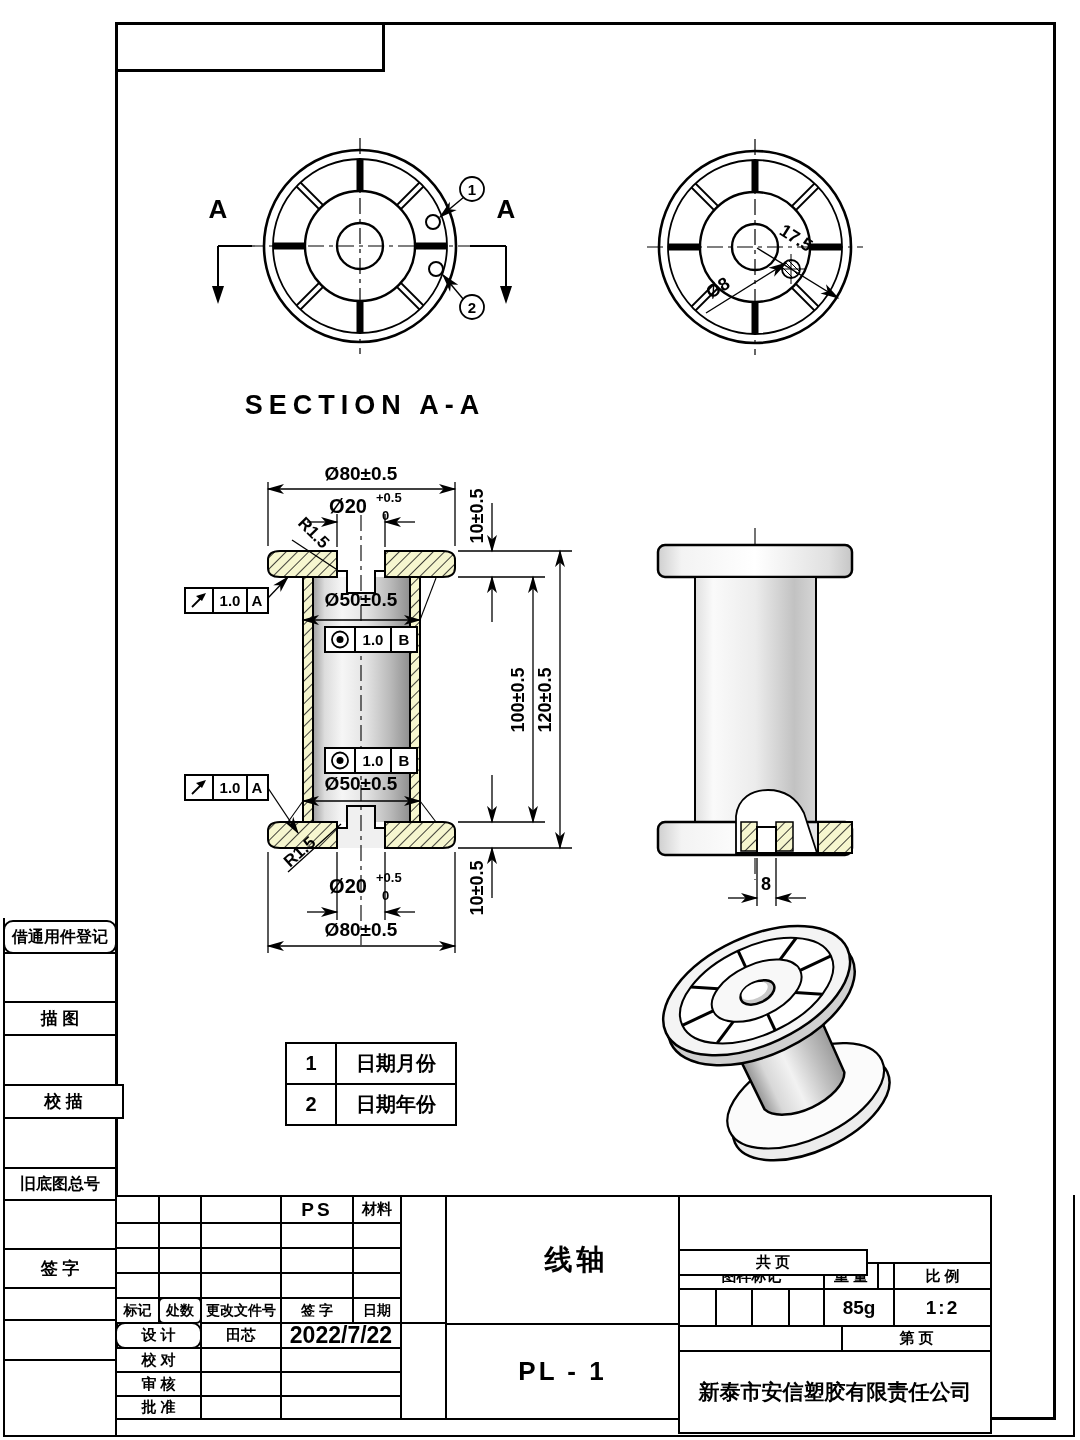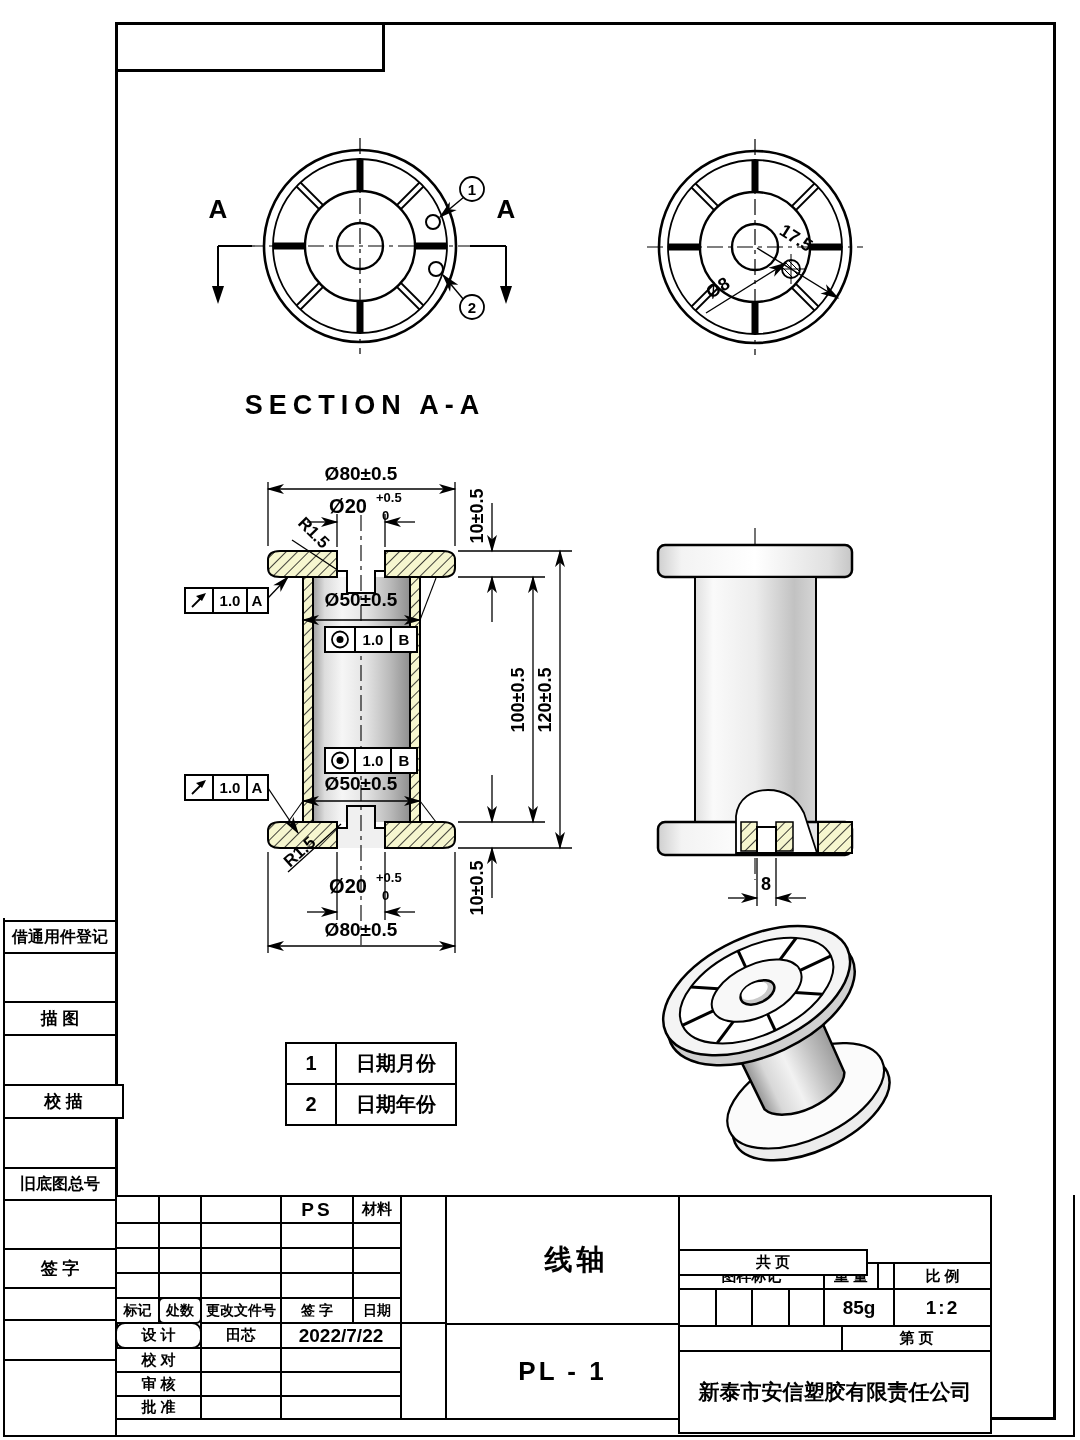--- a/index.html
+++ b/index.html
@@ -292,21 +292,21 @@
   </svg>
 
   <div>
     <div class="cell" style="left:285px;top:1042px;width:52px;height:43px;font-size:20px;">1</div>
     <div class="cell" style="left:335px;top:1042px;width:122px;height:43px;font-size:20px;">日期月份</div>
     <div class="cell" style="left:285px;top:1083px;width:52px;height:43px;font-size:20px;">2</div>
     <div class="cell" style="left:335px;top:1083px;width:122px;height:43px;font-size:20px;">日期年份</div>
   </div>
 
   <div>
-    <div class="cell" style="left:3px;top:920px;width:114px;height:34px;font-size:16px;">借通用件登记</div>
+    <div class="cell" style="left:3px;top:920px;width:114px;height:34px;font-size:16px;border-radius:10px;">借通用件登记</div>
     <div class="cell" style="left:3px;top:952px;width:114px;height:51px;"></div>
     <div class="cell" style="left:3px;top:1001px;width:114px;height:35px;font-size:17px;">描  图</div>
     <div class="cell" style="left:3px;top:1034px;width:114px;height:52px;"></div>
     <div class="cell" style="left:3px;top:1084px;width:121px;height:35px;font-size:17px;">校  描</div>
     <div class="cell" style="left:3px;top:1117px;width:114px;height:52px;"></div>
     <div class="cell" style="left:3px;top:1167px;width:114px;height:34px;font-size:16px;">旧底图总号</div>
     <div class="cell" style="left:3px;top:1199px;width:114px;height:51px;"></div>
     <div class="cell" style="left:3px;top:1248px;width:114px;height:41px;font-size:17px;">签  字</div>
     <div class="cell" style="left:3px;top:1287px;width:114px;height:34px;"></div>
     <div class="cell" style="left:3px;top:1394px;width:114px;height:42px;font-size:17px;">日  期</div>
@@ -343,21 +343,21 @@
     <div class="cell" style="left:158px;top:1297px;width:44px;height:27px;font-size:14px;border-radius:6px;">处数</div>
     <div class="cell" style="left:200px;top:1297px;width:82px;height:27px;font-size:14px;">更改文件号</div>
     <div class="cell" style="left:280px;top:1297px;width:74px;height:27px;font-size:14px;">签  字</div>
     <div class="cell" style="left:352px;top:1297px;width:50px;height:27px;font-size:14px;">日期</div>
 
     <div class="cell" style="left:400px;top:1195px;width:47px;height:129px;"></div>
     <div class="cell" style="left:400px;top:1322px;width:47px;height:98px;"></div>
 
     <div class="cell" style="left:115px;top:1322px;width:87px;height:27px;font-size:15px;border-radius:10px;">设  计</div>
     <div class="cell" style="left:200px;top:1322px;width:82px;height:27px;font-size:15px;">田芯</div>
-    <div class="cell" style="left:280px;top:1322px;width:122px;height:27px;font-size:19px;">2022/7/22</div>
+    <div class="cell" style="left:280px;top:1322px;width:122px;height:27px;font-size:23px;">2022/7/22</div>
 
     <div class="cell" style="left:115px;top:1347px;width:87px;height:26px;font-size:15px;">校  对</div>
     <div class="cell" style="left:200px;top:1347px;width:82px;height:26px;"></div>
     <div class="cell" style="left:280px;top:1347px;width:122px;height:26px;"></div>
 
     <div class="cell" style="left:115px;top:1371px;width:87px;height:26px;font-size:15px;">审  核</div>
     <div class="cell" style="left:200px;top:1371px;width:82px;height:26px;"></div>
     <div class="cell" style="left:280px;top:1371px;width:122px;height:26px;"></div>
 
     <div class="cell" style="left:115px;top:1395px;width:87px;height:25px;font-size:15px;">批  准</div>

